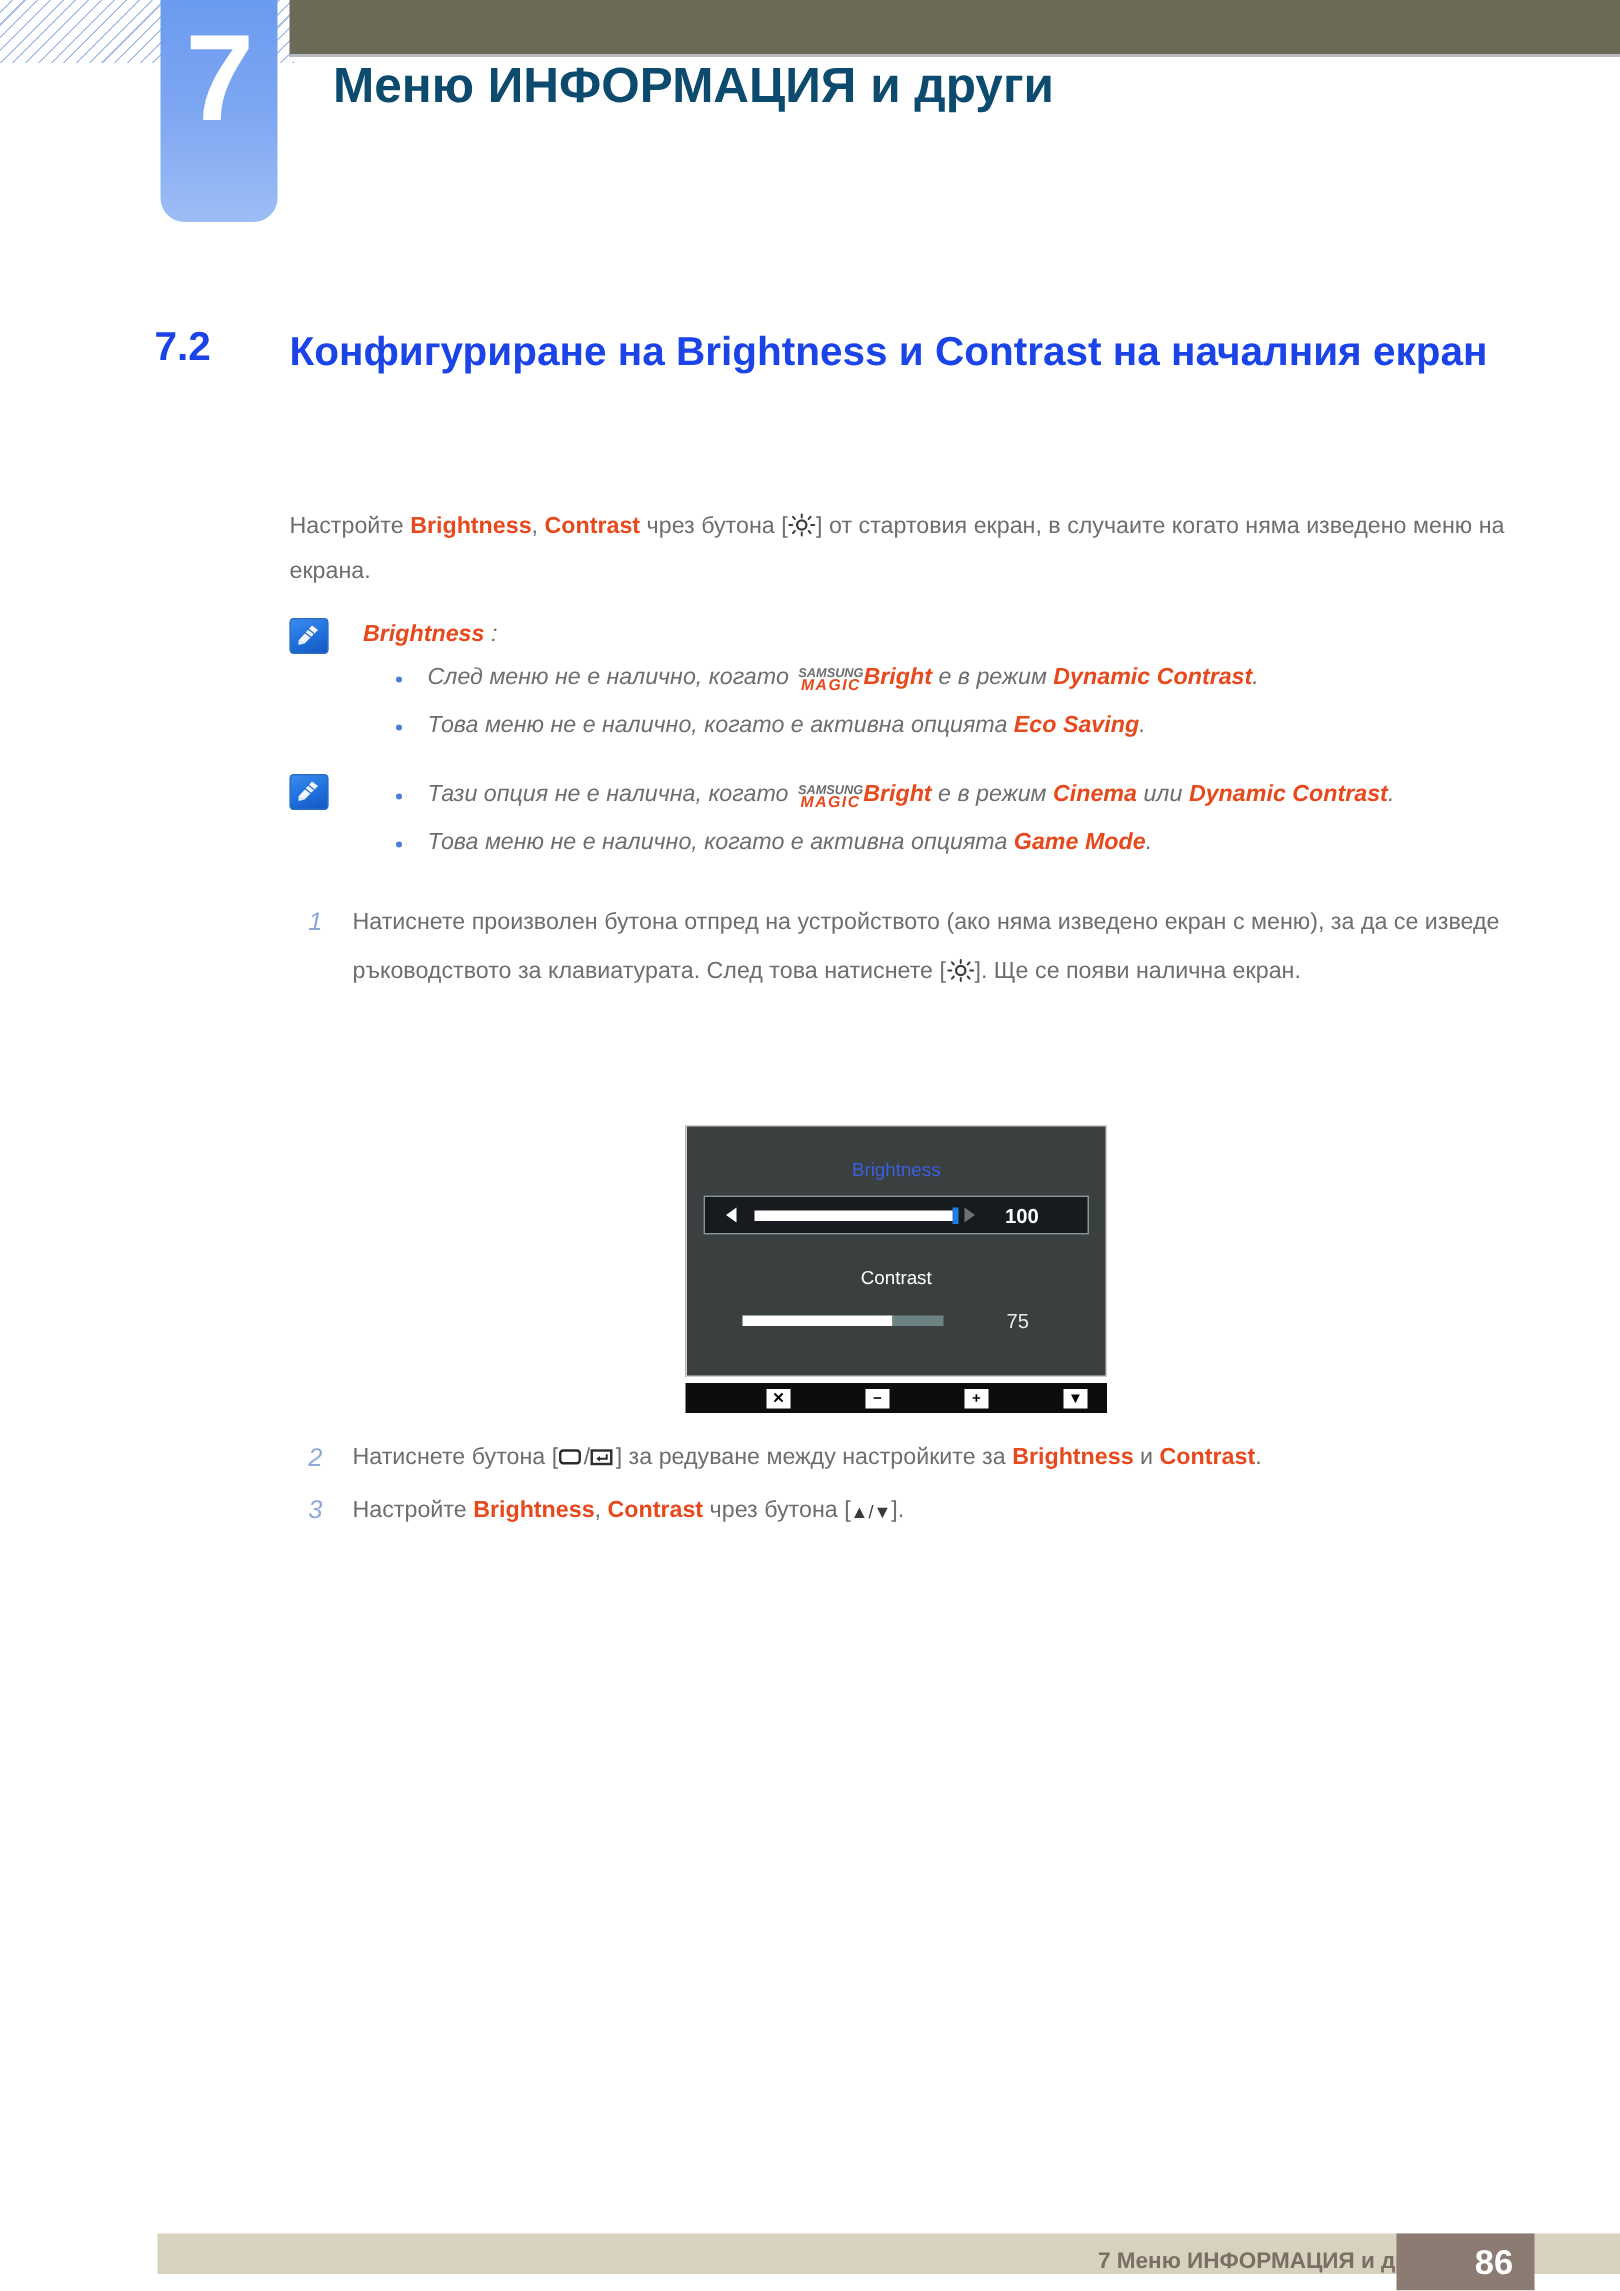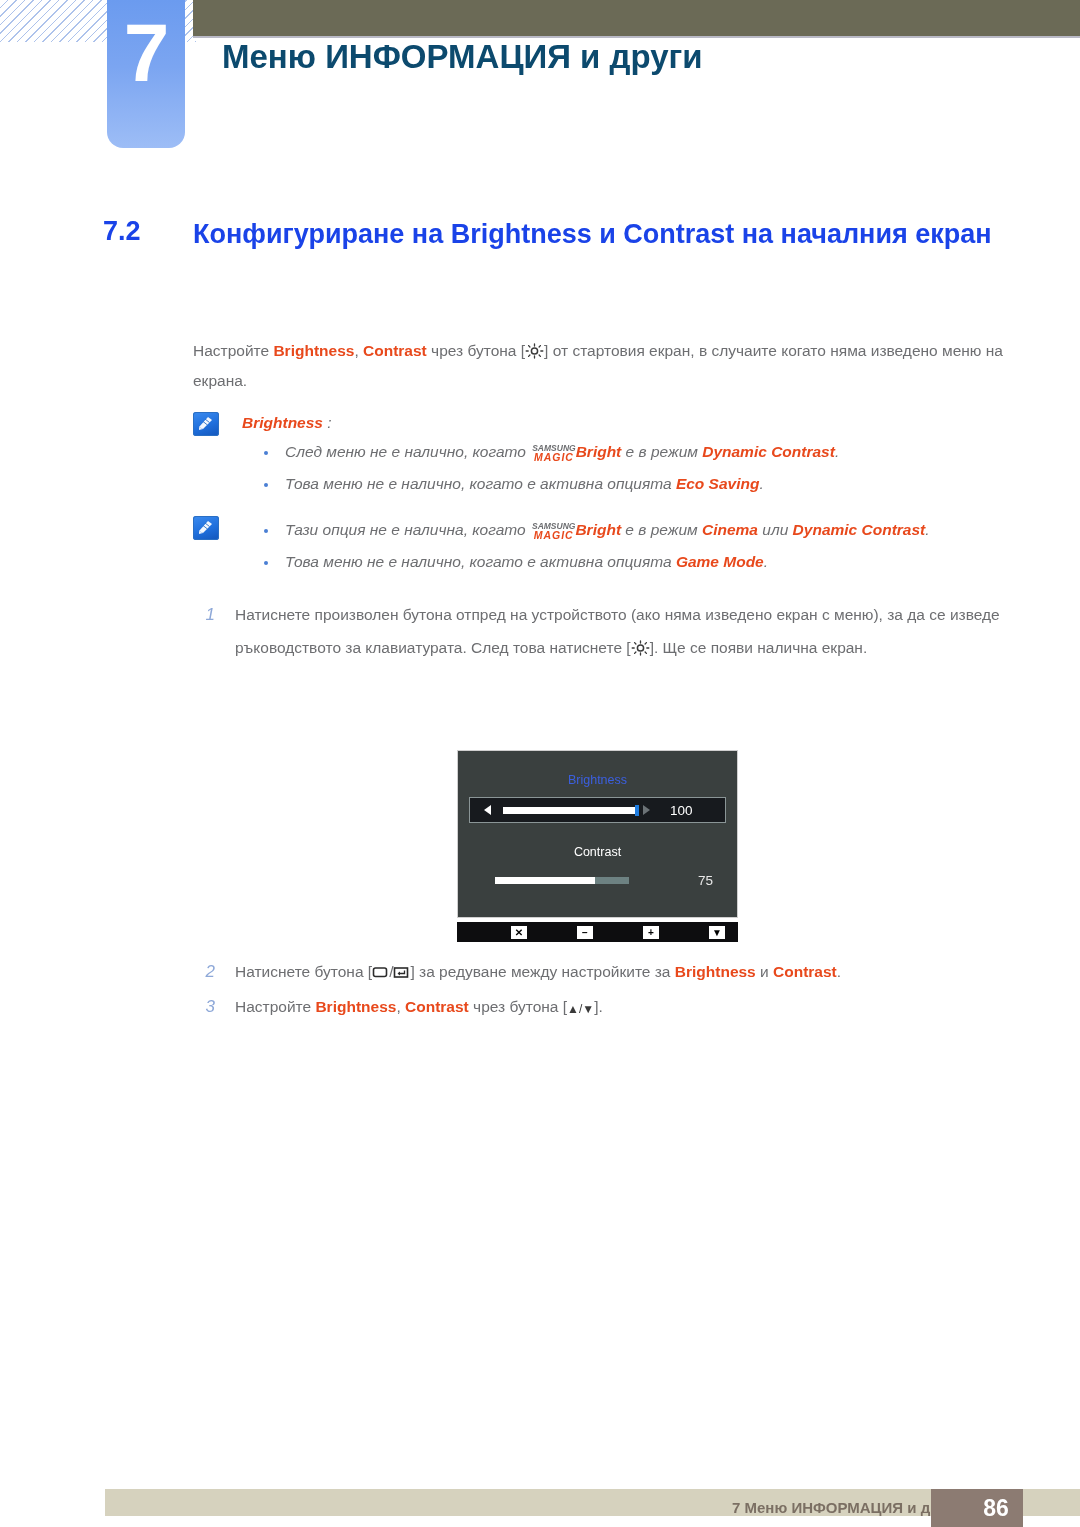--- a/index.html
+++ b/index.html
@@ -254,20 +254,21 @@
     padding-top: 22px;
   }
   .slider-row-selected {
     margin: 10px 11px 0 11px;
     height: 26px;
     background: #171a1e;
     border: 1px solid #8a9596;
     box-sizing: border-box;
     display: flex;
     align-items: center;
+    font-weight: bold;
   }
   .tri-left {
     width: 0; height: 0;
     border-top: 5px solid transparent;
     border-bottom: 5px solid transparent;
     border-right: 7px solid #ffffff;
     margin-left: 14px;
   }
   .tri-right {
     width: 0; height: 0;
@@ -313,21 +314,21 @@
     width: 100px;
     height: 7px;
     background: #ffffff;
   }
   .bar-plain .rest {
     width: 34px;
     height: 7px;
     background: #6d8282;
   }
   .osd-value-plain {
-    margin-left: 69px;
+    margin-left: 42px;
     color: #e9e9e9;
     font-size: 13.5px;
   }
   .osd-bottombar {
     margin-top: 4px;
     width: 281px;
     height: 20px;
     background: #0d0d0f;
     display: flex;
     align-items: center;

